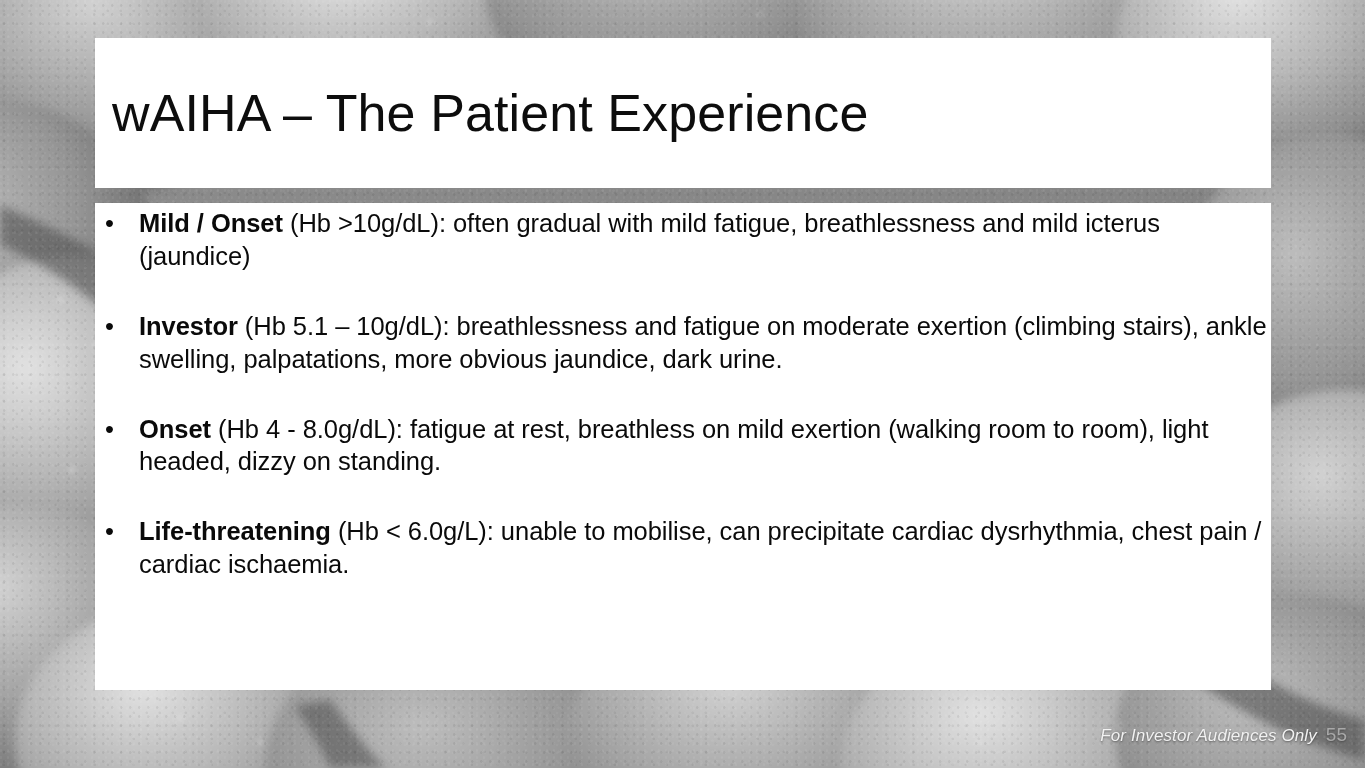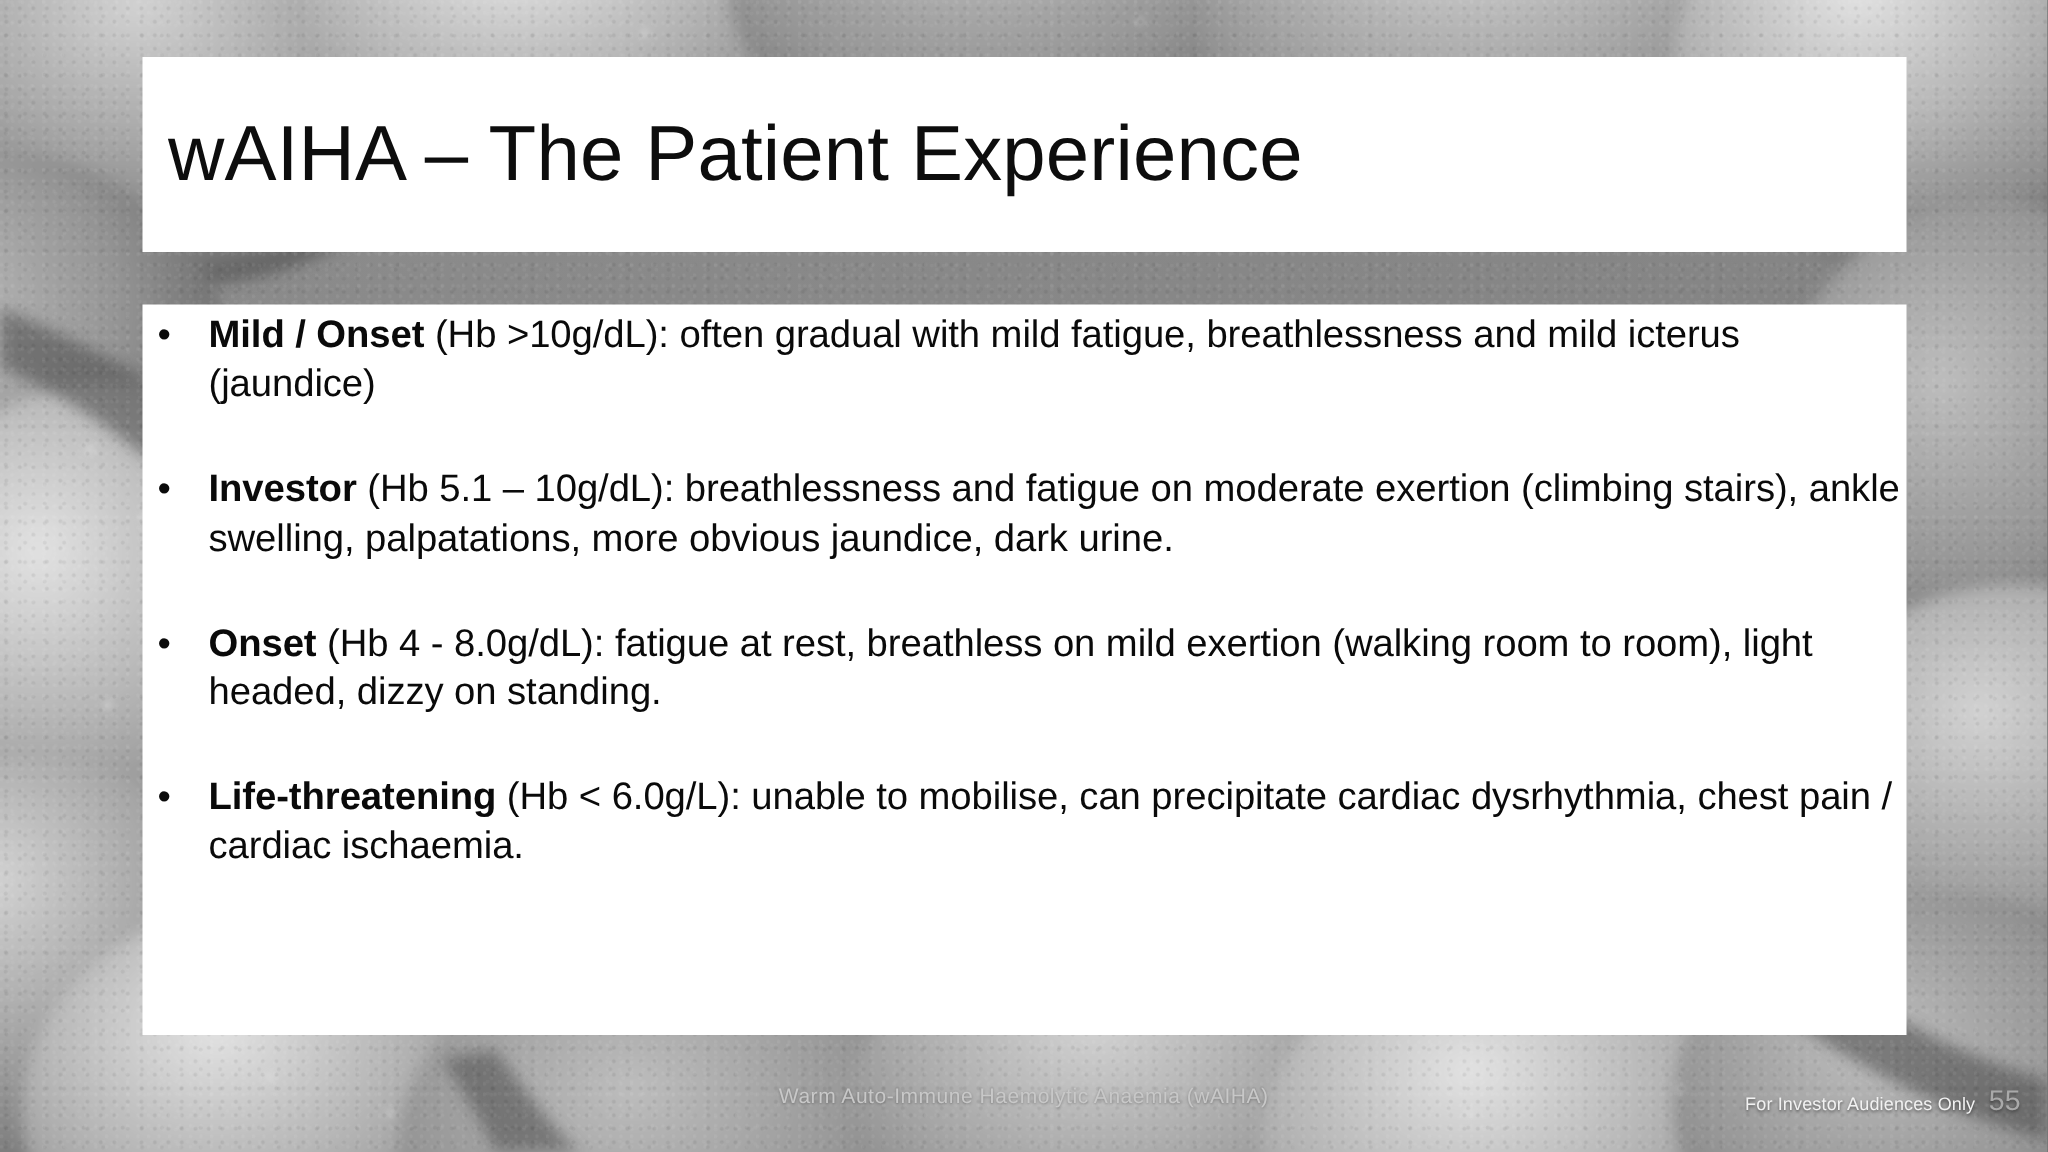--- a/index.html
+++ b/index.html
@@ -37,21 +37,21 @@
       radial-gradient(circle at 64% 12%, rgba(255,255,255,.14) 0 1px, transparent 1.6px);
     background-size: 7px 7px, 9px 9px, 11px 11px, 13px 13px, 8px 8px;
   }
 
   
   #title-card {
     position: absolute;
     left: 95px;
     top: 38px;
     width: 1176px;
-    height: 130px;
+    height: 150px;
     background: #ffffff;
   }
   #title-text {
     position: absolute;
     left: 17px;
     top: 50%;
     transform: translateY(-50%);
     font-size: 52px;
     font-weight: 300;
     color: #0d0d0d;
@@ -113,24 +113,25 @@
   }
   #footer-right {
     position: absolute;
     right: 18px;
     top: 724px;
     display: flex;
     align-items: baseline;
     gap: 9px;
   }
   #investor-note {
-    font-size: 12px;
+    font-size: 17px;
     color: #f2f2f2;
     letter-spacing: .1px;
     text-shadow: 0 1px 2px rgba(0,0,0,.45);
+    font-style: italic;
   }
   #page-number {
     font-size: 19px;
     color: #a9a9a9;
     text-shadow: 0 1px 2px rgba(0,0,0,.35);
   }
 </style>
 </head>
 <body>
 
@@ -237,20 +238,19 @@
       </li>
 
       <li class="bullet">
         <span class="bullet-dot">•</span>
         <span class="bullet-term">Life-threatening</span><span class="bullet-body"> (Hb &lt; 6.0g/L): unable to mobilise, can precipitate cardiac dysrhythmia, chest pain / cardiac ischaemia.</span>
       </li>
 
     </ul>
   </div>
 
-  <div id="footer-center">Warm Auto-Immune  Haemolytic Anaemia (wAIHA)</div>
 
   <div id="footer-right">
     <span id="investor-note">For Investor Audiences Only</span>
     <span id="page-number">55</span>
   </div>
 
 </div>
 
 </body></html>

